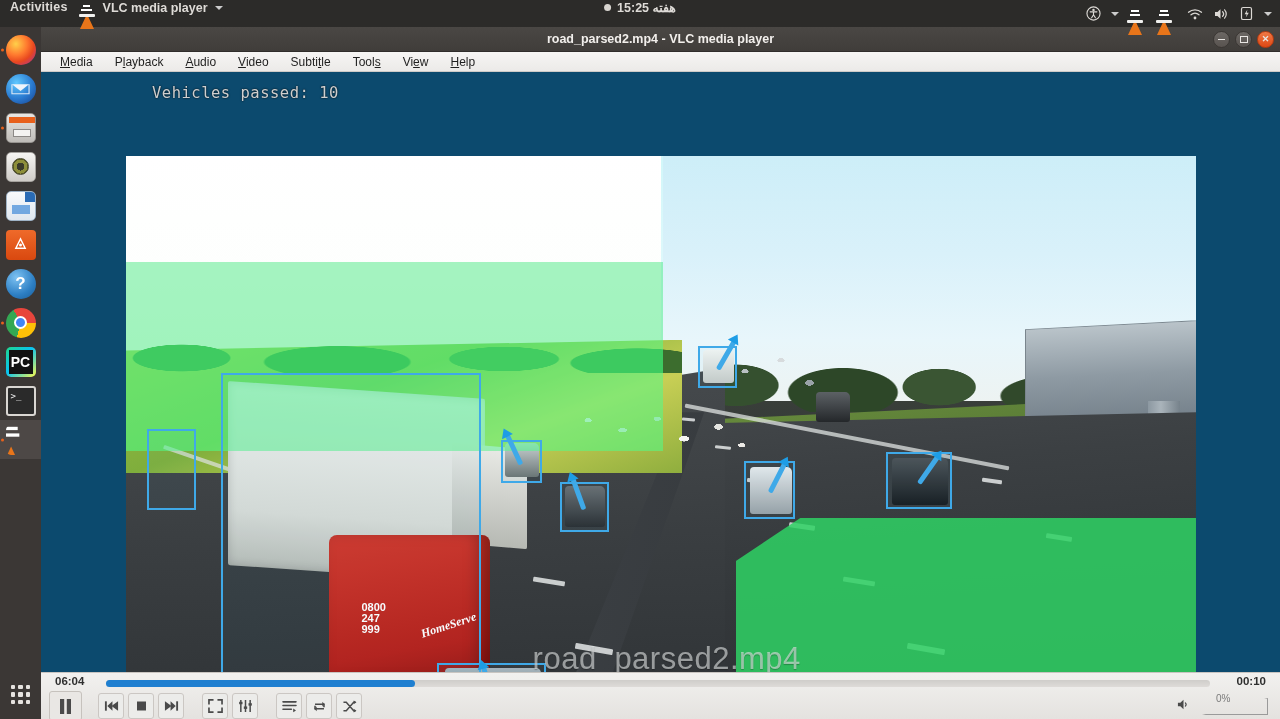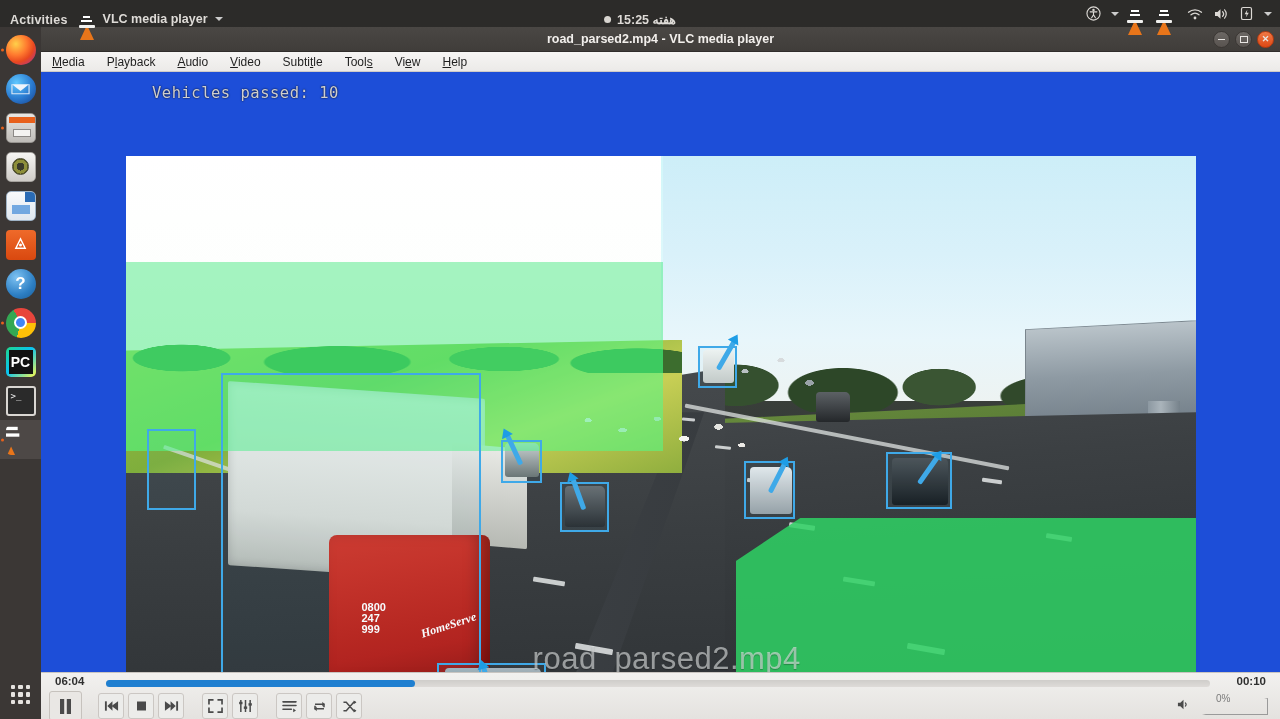--- a/index.html
+++ b/index.html
@@ -7,21 +7,21 @@
     width:1280px; height:719px; overflow:hidden;
     background:#000;
     font-family:"Liberation Sans", sans-serif;
   }
   #screen { position:relative; width:1280px; height:719px; overflow:hidden; }
 
   
   #topbar {
     position:absolute; top:0; left:0; width:1280px; height:27px;
     background:#2c2b29; color:#dedbd7;
-    display:flex; align-items:flex-end;
+    display:flex; align-items:flex-start;
     font-size:12.5px; z-index:60;
   }
   #topbar .activities { padding:0 12px 0 10px; font-weight:bold; letter-spacing:.2px; }
   #topbar .appmenu { display:flex; align-items:center; gap:7px; font-weight:bold; }
   #topbar .clock {
     position:absolute; left:50%; transform:translateX(-50%);
     display:flex; align-items:center; gap:6px; font-weight:bold; font-size:12.5px;
   }
   #topbar .tray {
     position:absolute; right:8px; top:0; height:27px;
@@ -84,28 +84,28 @@
     color:#e9e6e3; font-size:9px; line-height:1;
   }
   #wctl .wbtn.close { background:linear-gradient(#f07946,#dd4814); border-color:#b83b10; }
   #wctl .wbtn .bar { width:7px;height:1.5px;background:#e9e6e3;display:block; }
   #wctl .wbtn .sq { width:8px;height:7px;border:1.5px solid #e9e6e3;display:block; }
 
   #menubar {
     height:20px; width:100%;
     background:linear-gradient(#f6f5f4,#eceae8);
     border-bottom:1px solid #cfcbc7;
-    display:flex; align-items:center; gap:0;
+    display:flex; align-items:center; padding-left:8px; gap:0;
     font-size:12px; color:#1f1f1f;
   }
   #menubar .mi { padding:2px 11px; line-height:1; }
   #menubar .mi u { text-decoration:underline; }
 
   
-  #videoarea { position:relative; width:1239px; height:600px; background:#1d4ed8; overflow:hidden;padding-left:17px; }
+  #videoarea { position:relative; width:1239px; height:600px; background:#0c4a6e; overflow:hidden;padding-left:17px; }
   #osd {
     position:absolute; left:111px; top:12px; z-index:20;
     color:#cfcfcf; font-family:"DejaVu Sans Mono", monospace; font-size:15.5px;
     letter-spacing:.5px; text-shadow:0 0 2px #000;
   }
 
   
   #frame {
     position:absolute; left:85px; top:84px; width:1070px; height:557px;
     overflow:hidden;

